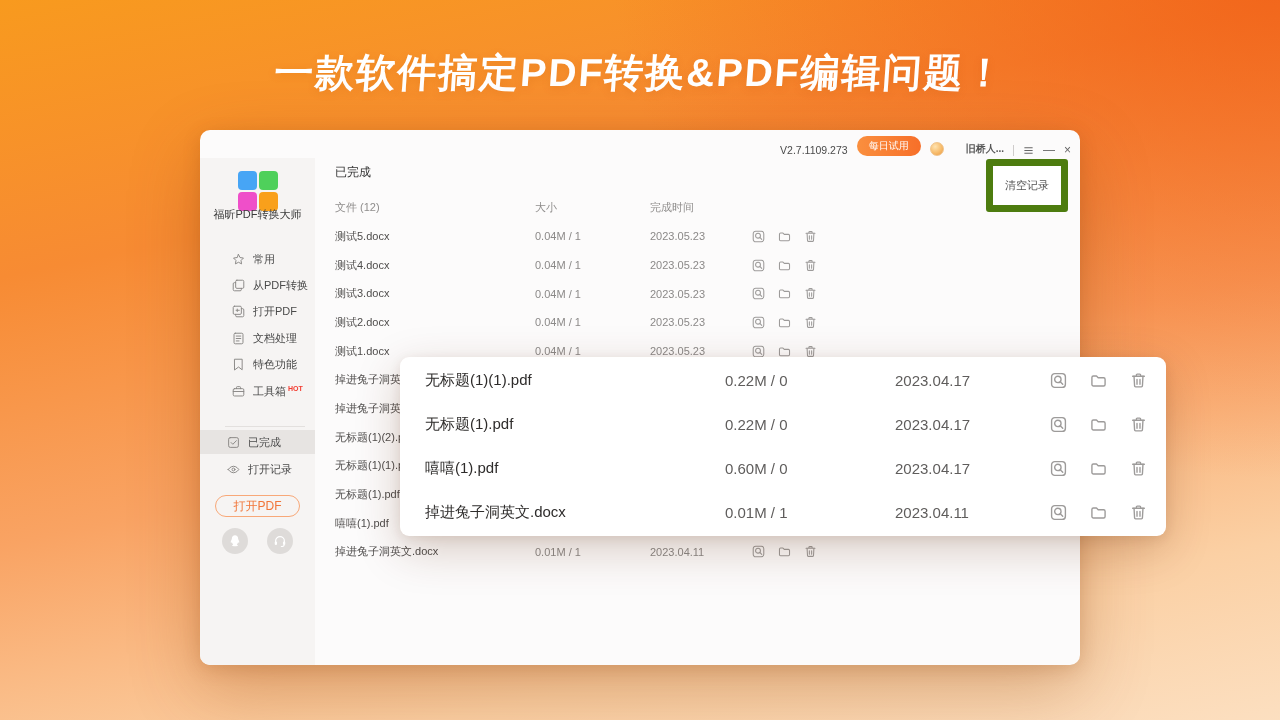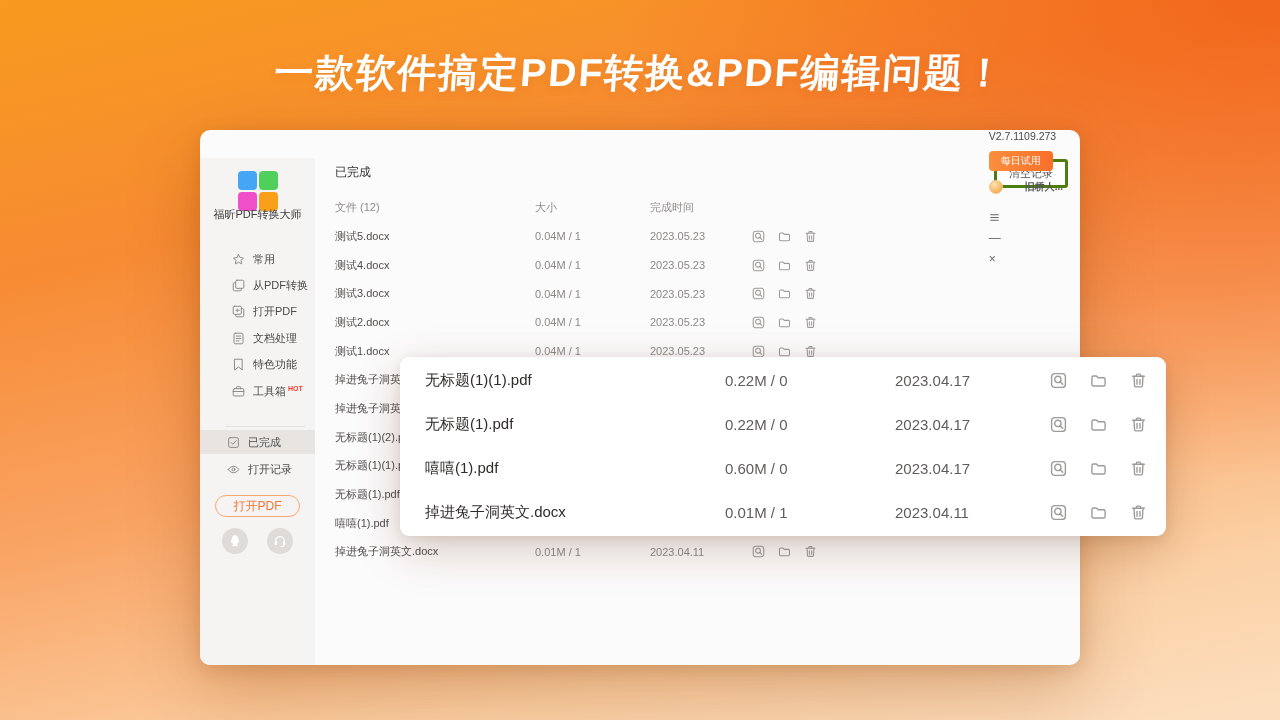--- a/index.html
+++ b/index.html
@@ -50,36 +50,36 @@
     border:1px solid #f8a878; border-radius:11px; background:transparent;
     color:#f1763a; font-size:12px; text-align:center; line-height:20px; cursor:pointer;
   }
   .side-circle { position:absolute; width:26px; height:26px; border-radius:50%; background:#dedbd9;
     display:flex; align-items:center; justify-content:center; cursor:pointer; }
   .side-circle svg { width:14px; height:14px; }
 
   
   .main { position:relative; flex:1; height:100%; }
 
-  .titlebar { position:absolute; top:0; right:0; height:26px; display:flex; align-items:flex-start; gap:9px; padding-right:17px; z-index:2;flex-direction:column; }
+  .titlebar { position:absolute; top:0; right:0; height:26px; display:flex; align-items:flex-end; gap:9px; padding-right:9px; z-index:2; }
   .version { font-size:10.5px; color:#4a4a4a; }
   .trial-btn { background:linear-gradient(90deg,#fa8f3e,#f76f29); color:#fff; font-size:10px;
-    border:none; border-radius:4px; padding:3px 12px; cursor:pointer; }
+    border:none; border-radius:10px; padding:3px 12px; cursor:pointer; }
   .userbox { display:flex; align-items:center; gap:22px; cursor:pointer;font-weight:bold; }
   .avatar { width:14px; height:14px; border-radius:50%;
     background:radial-gradient(circle at 35% 30%, #ffe3b0 0%, #f7bc6c 55%, #eb9840 100%);
     border:1px solid #f0c48c; }
   .username { font-size:10px; color:#555; }
   .tb-sep { width:1px; height:11px; background:#cfcccb; }
   .tb-icon { color:#666; font-size:12px; line-height:1; cursor:pointer; display:flex; align-items:center; }
   .tb-icon svg { width:11px; height:11px; }
 
   .content-title { position:absolute; top:34px; left:20px; font-size:12px; color:#333; }
   .clear-btn { position:absolute; top:29px; right:12px; font-size:11px; color:#555;
-    background:#fff; border:3px solid #4d7c0f; border-radius:3px; padding:4px 12px; cursor:pointer; }
+    background:#fff; border:7px solid #4d7c0f; border-radius:3px; padding:12px 12px; cursor:pointer; }
 
   .grid-row { display:grid; grid-template-columns:200px 115px 102px 1fr; align-items:center; padding-left:20px; }
   .thead { position:absolute; top:64px; left:0; right:0; height:26px; font-size:11px; color:#8f8d8c; }
   .tbody { position:absolute; top:92px; left:0; right:0; }
   .trow { height:28.7px; font-size:11px; }
   .trow .c-name { color:#4f4d4c; white-space:nowrap; overflow:hidden; }
   .trow .c-size, .trow .c-time { color:#8b8988; }
   .ops { display:flex; align-items:center; gap:13px; }
   .ops .op { cursor:pointer; display:flex; }
   .ops svg { width:13px; height:13px; }

